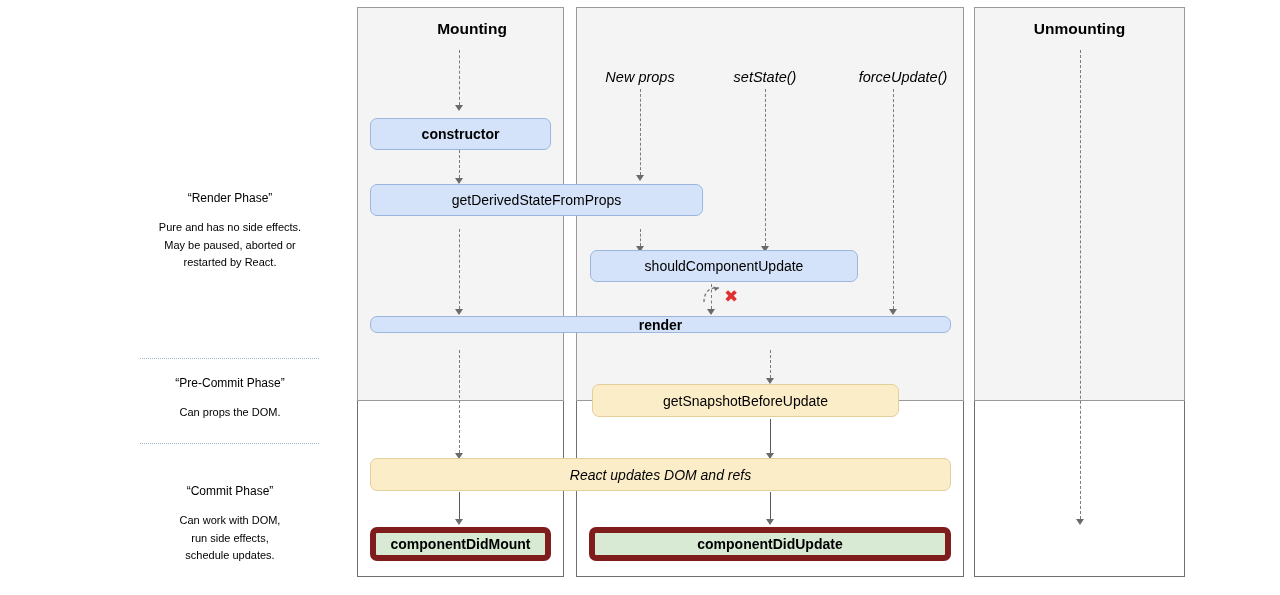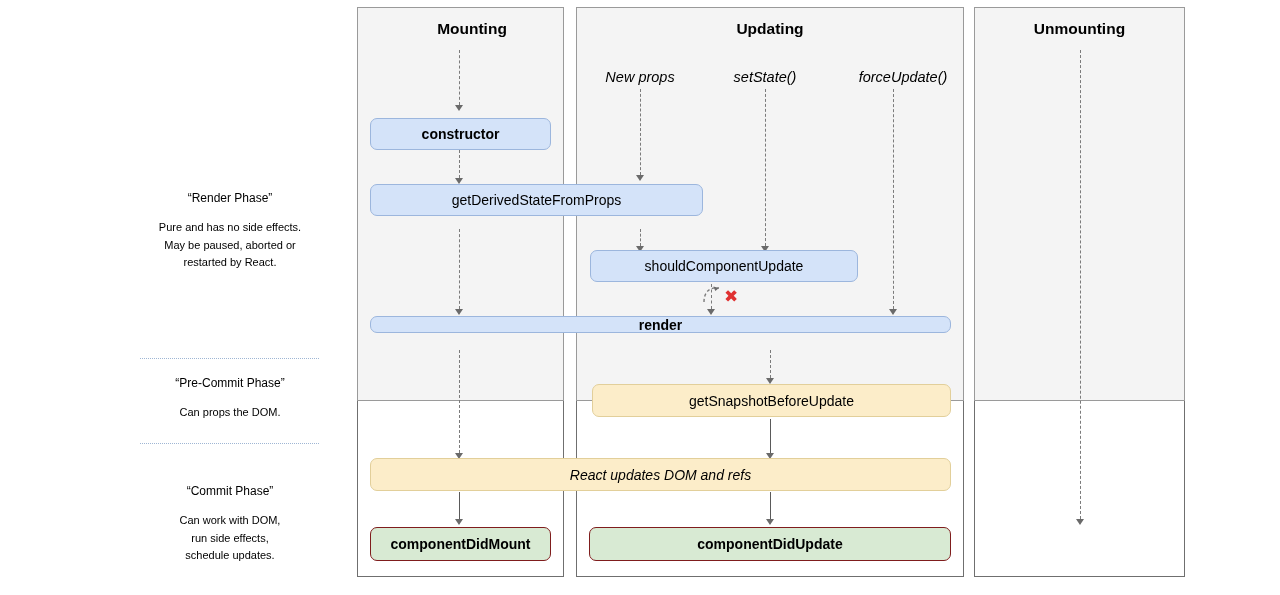--- a/index.html
+++ b/index.html
@@ -29,21 +29,21 @@
   
   .trigger{position:absolute;font-style:italic;font-size:14.5px;color:#000;
            text-align:center;white-space:nowrap;transform:translateX(-50%);}
 
   
   .node{position:absolute;box-sizing:border-box;display:flex;
         align-items:center;justify-content:center;
         border-radius:7px;font-size:14px;color:#000;text-align:center;}
   .node.blue  {background:#d4e3f9;border:1px solid #9cb6dd;}
   .node.yellow{background:#fcedc9;border:1px solid #e2cf9a;}
-  .node.green {background:#d8ead3;border:1px solid #7f1d1d;}
+  .node.green {background:#d8ead3;border:6px solid #7f1d1d;}
   .node.b{font-weight:bold;}
   .node.i{font-style:italic;}
 
   
   .vdash{position:absolute;border-left:1.6px dashed #7b7b7b;width:0;}
   .vsolid{position:absolute;border-left:1.3px solid #5a5a5a;width:0;}
   .arrowhead{position:absolute;width:0;height:0;
     border-left:4px solid transparent;border-right:4px solid transparent;
     border-top:6px solid #6a6a6a;transform:translateX(-50%);}
   .redx{position:absolute;color:#e03131;font-weight:bold;font-size:17px;
@@ -82,21 +82,20 @@
   <div class="col" style="left:357px;top:7px;width:207px;height:570px;">
     <div class="top" style="height:394px;"></div>
     <div class="bot" style="top:394px;height:176px;"></div>
   </div>
   <div class="colhead" style="left:357px;top:20px;width:230px;">Mounting</div>
 
   <div class="col" style="left:576px;top:7px;width:388px;height:570px;">
     <div class="top" style="height:394px;"></div>
     <div class="bot" style="top:394px;height:176px;"></div>
   </div>
-  <div class="colhead" style="left:576px;top:20px;width:388px;">Updating</div>
 
   <div class="col" style="left:974px;top:7px;width:211px;height:570px;">
     <div class="top" style="height:394px;"></div>
     <div class="bot" style="top:394px;height:176px;"></div>
   </div>
   <div class="colhead" style="left:974px;top:20px;width:211px;">Unmounting</div>
 
   <div class="trigger" style="left:640px;top:69px;">New props</div>
   <div class="trigger" style="left:765px;top:69px;">setState()</div>
   <div class="trigger" style="left:903px;top:69px;">forceUpdate()</div>
@@ -150,21 +149,21 @@
   <div class="arrowhead" style="left:1080px;top:519px;"></div>
 
   <div class="node blue b" style="left:370px;top:118px;width:181px;height:32px;">constructor</div>
 
   <div class="node blue" style="left:370px;top:184px;width:333px;height:32px;">getDerivedStateFromProps</div>
 
   <div class="node blue" style="left:590px;top:250px;width:268px;height:32px;">shouldComponentUpdate</div>
 
   <div class="node blue b" style="left:370px;top:316px;width:581px;height:17px;">render</div>
 
-  <div class="node yellow" style="left:592px;top:384px;width:359px;height:33px;">getSnapshotBeforeUpdate</div>
+  <div class="node yellow" style="left:592px;top:384px;width:307px;height:33px;">getSnapshotBeforeUpdate</div>
 
   <div class="node yellow i" style="left:370px;top:458px;width:581px;height:33px;">React updates DOM and refs</div>
 
   <div class="node green b" style="left:370px;top:527px;width:181px;height:34px;">componentDidMount</div>
 
   <div class="node green b" style="left:589px;top:527px;width:362px;height:34px;">componentDidUpdate</div>
 
 
 </div>
 

